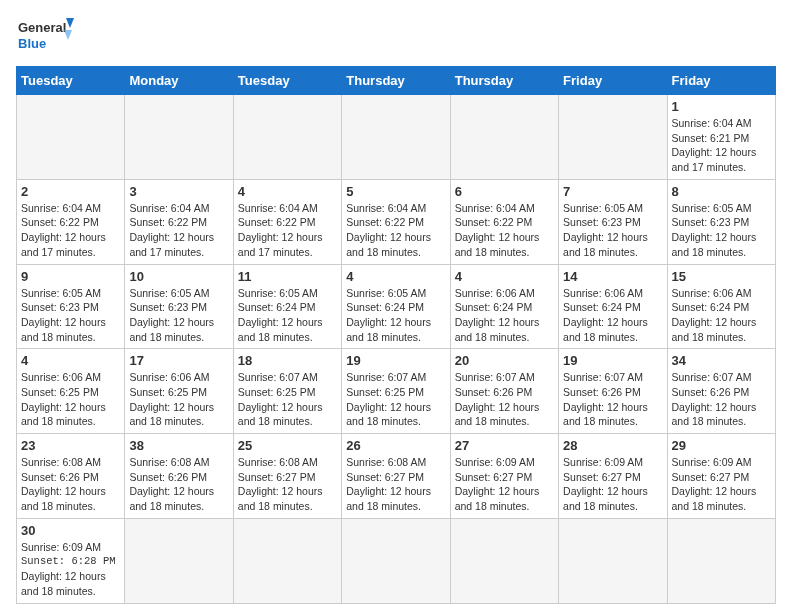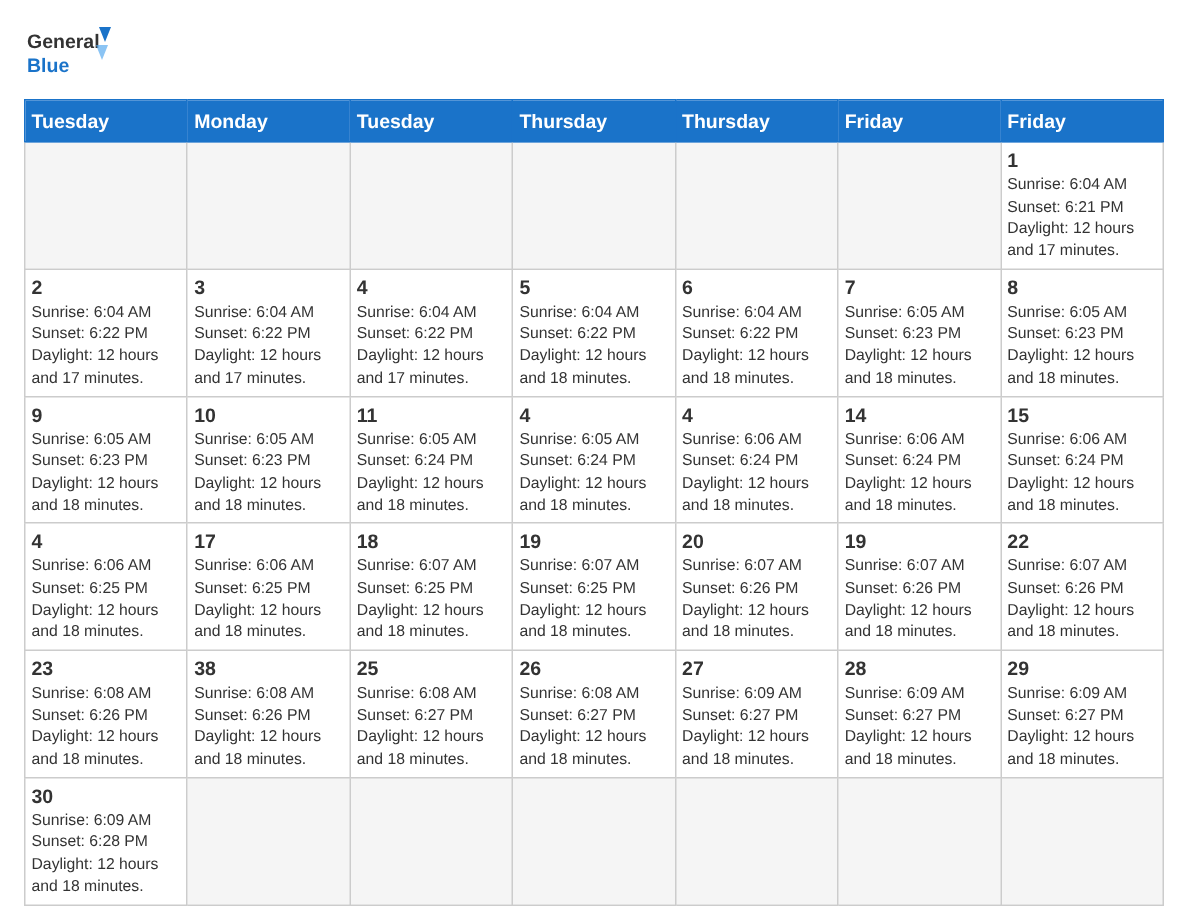--- a/index.html
+++ b/index.html
@@ -275,21 +275,21 @@
         </td>
         <td>
           <span class="day-number">19</span>
           <div class="day-info">
             <span style="display: block;">Sunrise: 6:07 AM</span>
             <span style="display: block;">Sunset: 6:26 PM</span>
             <span style="display: block;">Daylight: 12 hours and 18 minutes.</span>
           </div>
         </td>
         <td>
-          <span class="day-number">22</span>
+          <span class="day-number">34</span>
           <div class="day-info">
             <span style="display: block;">Sunrise: 6:07 AM</span>
             <span style="display: block;">Sunset: 6:26 PM</span>
             <span style="display: block;">Daylight: 12 hours and 18 minutes.</span>
           </div>
         </td>
       </tr>
       <tr>
         <td>
           <span class="day-number">23</span>
@@ -346,21 +346,21 @@
             <span style="display: block;">Sunset: 6:27 PM</span>
             <span style="display: block;">Daylight: 12 hours and 18 minutes.</span>
           </div>
         </td>
       </tr>
       <tr>
         <td>
           <span class="day-number">30</span>
           <div class="day-info">
             <span style="display: block;">Sunrise: 6:09 AM</span>
-            <span style="display: block;">Sunset: 6:28 PM</span>
+            <span style="display: block; font-family: Liberation Mono, monospace;">Sunset: 6:28 PM</span>
             <span style="display: block;">Daylight: 12 hours and 18 minutes.</span>
           </div>
         </td>
         <td class="empty"></td>
         <td class="empty"></td>
         <td class="empty"></td>
         <td class="empty"></td>
         <td class="empty"></td>
         <td class="empty"></td>
       </tr>

